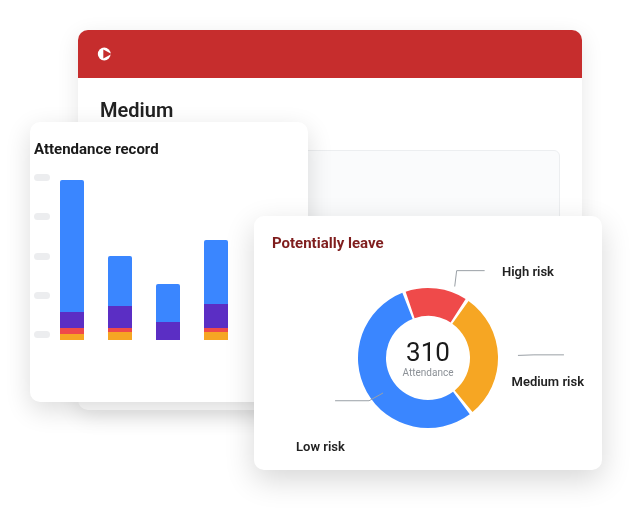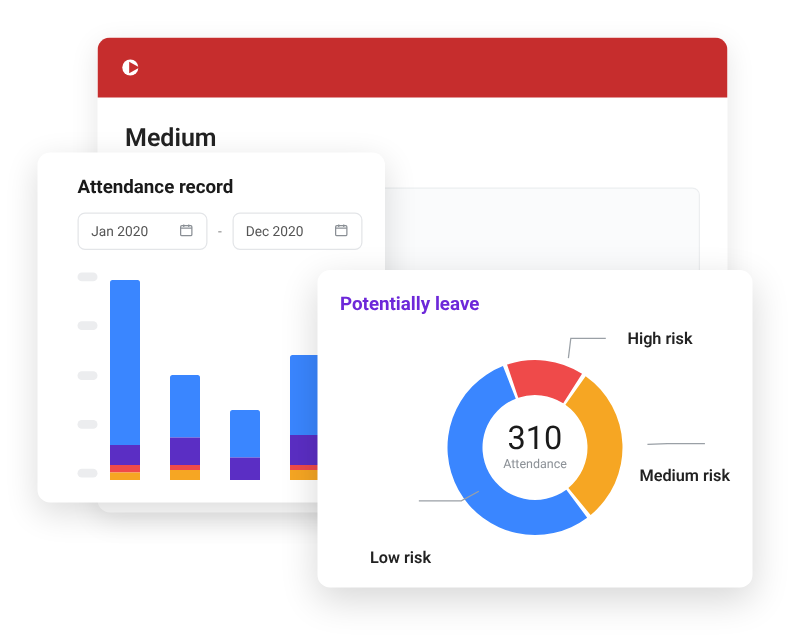--- a/index.html
+++ b/index.html
@@ -55,21 +55,21 @@
   .insight-col-label { font-size: 10px; color: #aab0b6; }
 
   
   .card-attendance {
     position: absolute;
     top: 122px; left: 30px;
     width: 278px; height: 280px;
     background: #fff;
     border-radius: 10px;
     box-shadow: 0 8px 26px rgba(0,0,0,0.14);
-    padding: 18px 18px 14px 32px;
+    padding: 18px 18px 14px 4px;
   }
   .att-title { font-size: 15px; font-weight: 700; color: #1a1a1a; margin-bottom: 12px; }
   .date-row { display: flex; align-items: center; gap: 8px; margin-bottom: 14px; }
   .date-pill {
     flex: 1;
     height: 30px;
     border: 1px solid #e3e5e8;
     border-radius: 6px;
     display: flex;
     align-items: center;
@@ -108,21 +108,21 @@
   
   .card-donut {
     position: absolute;
     top: 216px; left: 254px;
     width: 348px; height: 254px;
     background: #fff;
     border-radius: 10px;
     box-shadow: 0 10px 30px rgba(0,0,0,0.16);
     padding: 18px 18px 16px 18px;
   }
-  .donut-title { font-size: 15px; font-weight: 700; color: #6d28d9; margin-bottom: 6px; }
+  .donut-title { font-size: 15px; font-weight: 700; color: #7f1d1d; margin-bottom: 6px; }
   .donut-wrap { position: relative; width: 100%; height: 200px; }
   .donut-svg { position: absolute; left: 50%; top: 50%; transform: translate(-50%,-50%); }
   .donut-center {
     position: absolute; left: 50%; top: 50%; transform: translate(-50%,-50%);
     text-align: center;
   }
   .donut-number { font-size: 26px; font-weight: 400; color: #1a1a1a; line-height: 1; }
   .donut-sub { font-size: 10px; color: #8c9197; margin-top: 2px; }
   .leg { position: absolute; font-size: 13px; font-weight: 600; color: #222; }
   .leg-line { stroke: #9aa0a6; stroke-width: 1; fill: none; }
@@ -146,41 +146,20 @@
       <div class="insight-panel">
         <span class="insight-col-label">Paid</span>
         <span class="insight-col-label">Method</span>
         <span class="insight-col-label">Sta</span>
       </div>
     </div>
   </div>
 
   <div class="card-attendance">
     <div class="att-title">Attendance record</div>
-    <div class="date-row">
-      <div class="date-pill">
-        <span>Jan 2020</span>
-        <span>
-          <svg class="cal-icon" viewBox="0 0 24 24">
-              <rect x="3" y="5" width="18" height="16" rx="2" fill="none" stroke="currentColor" stroke-width="2"></rect>
-              <path d="M3 9h18M8 3v4M16 3v4" stroke="currentColor" stroke-width="2"></path>
-            </svg>
-        </span>
-      </div>
-      <span class="date-sep">-</span>
-      <div class="date-pill">
-        <span>Dec 2020</span>
-        <span>
-          <svg class="cal-icon" viewBox="0 0 24 24">
-              <rect x="3" y="5" width="18" height="16" rx="2" fill="none" stroke="currentColor" stroke-width="2"></rect>
-              <path d="M3 9h18M8 3v4M16 3v4" stroke="currentColor" stroke-width="2"></path>
-            </svg>
-        </span>
-      </div>
-    </div>
 
     <div class="barchart">
       <div class="y-skel">
         <span class="y-pill"></span>
           <span class="y-pill"></span>
           <span class="y-pill"></span>
           <span class="y-pill"></span>
           <span class="y-pill"></span>
       </div>
 

